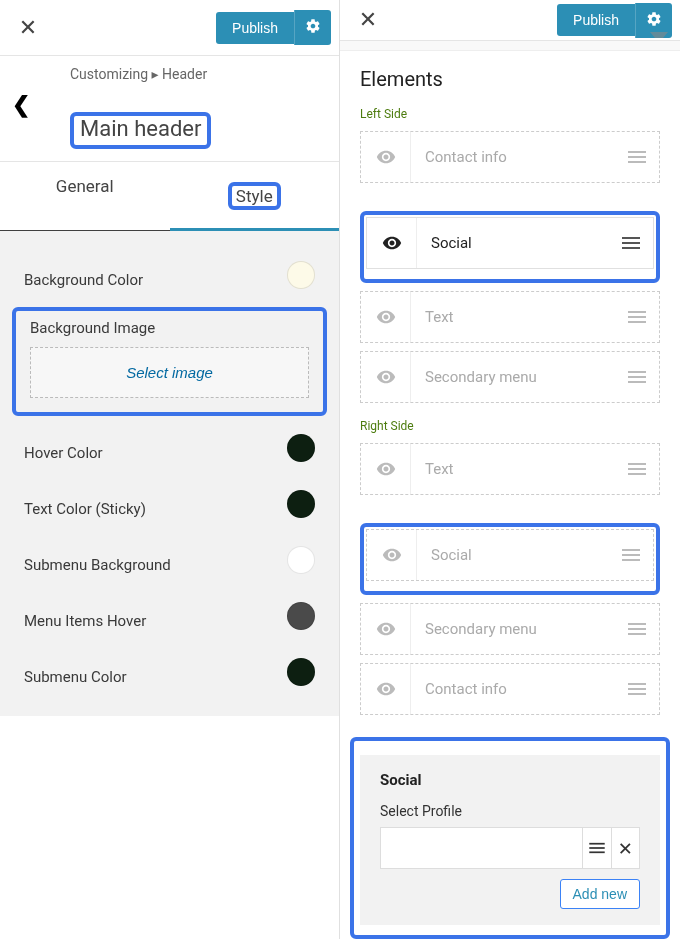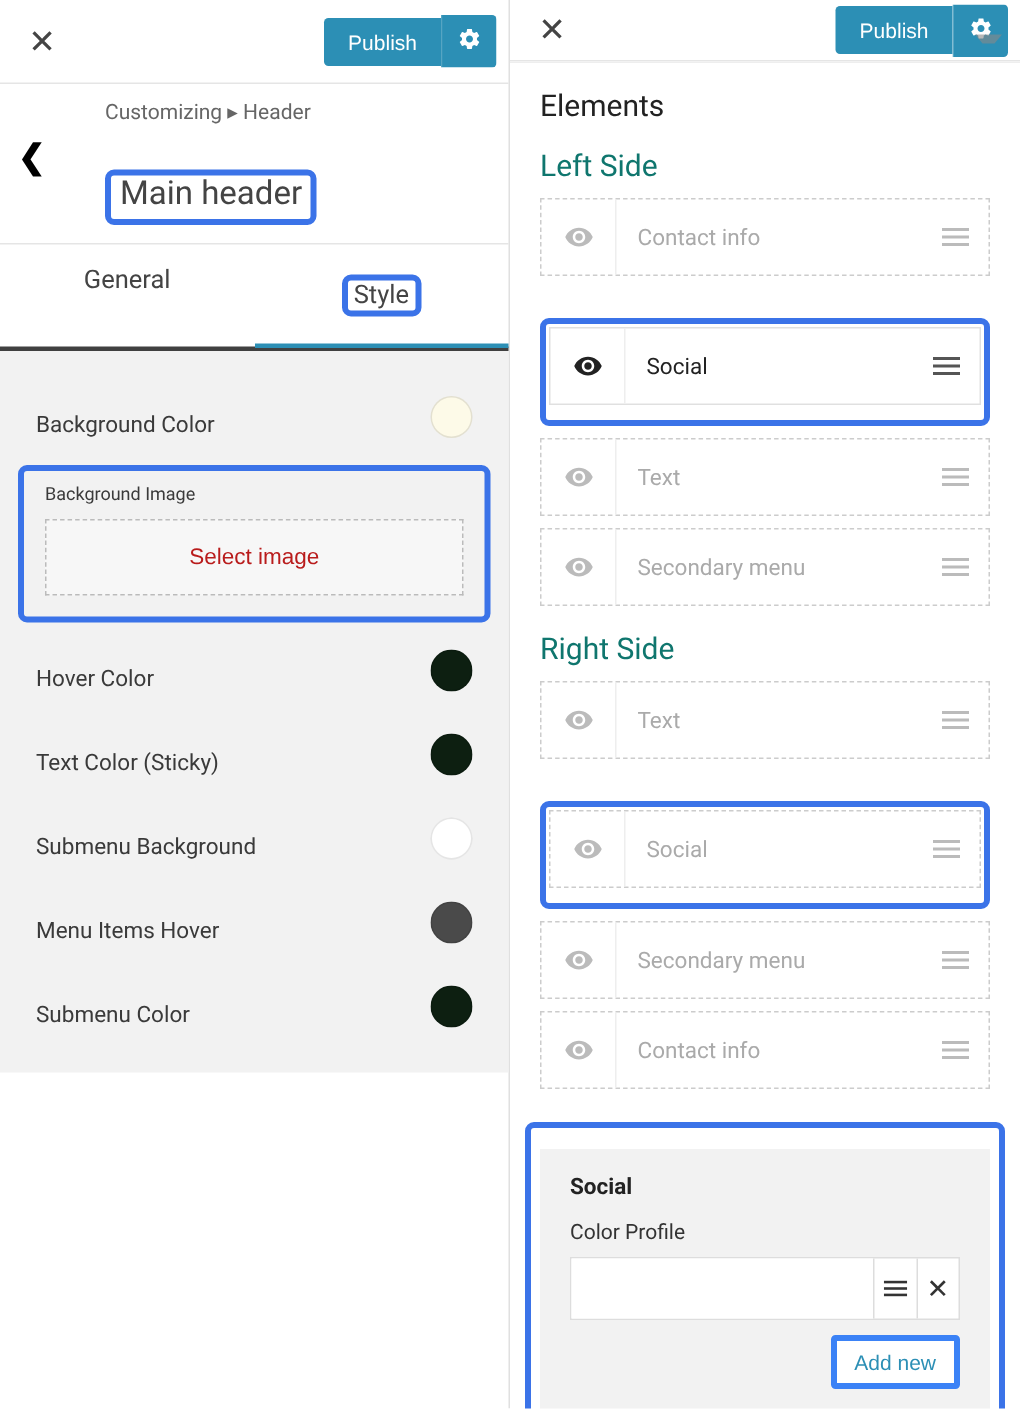--- a/index.html
+++ b/index.html
@@ -16,36 +16,36 @@
     .gear-btn { background: #2c8fb5; color: #fff; border: none; padding: 8px 10px; font-size: 14px; border-radius: 0 3px 3px 0; cursor: pointer; border-left: 1px solid rgba(255,255,255,0.2); }
     .gear-btn svg { width: 16px; height: 16px; fill: #fff; }
     
     .breadcrumb-bar { padding: 10px 18px 6px 18px; display: flex; align-items: center; position: relative; }
     .back-btn { position: absolute; left: 12px; top: 36px; font-size: 22px; color: #000; background: none; border: none; cursor: pointer; font-weight: bold; }
     .breadcrumb { font-size: 14px; color: #666; margin-left: 52px; }
     
     .title-row { padding: 0 18px 12px 70px; border-bottom: 1px solid #e5e5e5; margin-top: -4px; }
     .title-text { font-size: 22px; color: #444; font-weight: 400; }
     
-    .tabs { display: flex; border-bottom: 3px solid #404040; }
+    .tabs { display: flex; border-bottom: 1px solid #404040; }
     .tab { flex: 1; text-align: center; padding: 14px 0; font-size: 17px; color: #444; cursor: pointer; position: relative; }
     .tab.active::after { content: ""; position: absolute; left: 0; right: 0; bottom: -1px; height: 3px; background: #2c8fb5; }
     
     .style-body { background: #f2f2f2; padding: 16px 0; }
     .color-row { display: flex; align-items: flex-end; justify-content: space-between; padding: 14px 24px; }
     .color-label { font-size: 15px; color: #3a3a3a; }
     .color-swatch { width: 28px; height: 28px; border-radius: 50%; border: 1px solid rgba(0,0,0,0.1); cursor: pointer; }
     
     .image-section { padding: 10px 24px 16px 24px; }
-    .image-label { font-size: 12px; color: #3a3a3a; margin-bottom: 10px; }
-    .select-image-btn { width: 100%; padding: 16px 0; background: #f7f7f7; border: 1px dashed #bbb; font-size: 15px; color: #b91c1c; cursor: pointer; }
+    .image-label { font-size: 15px; color: #3a3a3a; margin-bottom: 10px; }
+    .select-image-btn { width: 100%; padding: 16px 0; background: #f7f7f7; border: 1px dashed #bbb; font-size: 15px; color: #0369a1; cursor: pointer; font-style: italic; }
     
     .elements-section { padding: 16px 20px 8px 20px; }
     .elements-heading { font-size: 20px; font-weight: 400; color: #222; margin-bottom: 16px; }
-    .side-label { font-size: 20px; color: #0f766e; margin-bottom: 10px; margin-top: 6px; }
+    .side-label { font-size: 12px; color: #4d7c0f; margin-bottom: 10px; margin-top: 6px; }
     
     .element-item { background: #fff; border: 1px solid #e0e0e0; display: flex; align-items: center; padding: 0; margin-bottom: 8px; height: 52px; }
     .element-item.dashed { border: 1px dashed #ccc; }
     .eye-cell { width: 50px; display: flex; align-items: center; justify-content: center; height: 100%; border-right: 1px solid #eee; }
     .eye-cell svg { width: 20px; height: 20px; }
     .eye-visible { fill: #222; }
     .eye-dim { fill: #bbb; }
     .element-label { flex: 1; padding-left: 14px; font-size: 15px; }
     .element-label.visible { color: #222; }
     .element-label.dim { color: #aaa; }
@@ -56,21 +56,21 @@
     
     .social-panel { background: #f2f2f2; padding: 16px 20px; border-top: 1px solid #e5e5e5; margin-top: 8px; }
     .social-heading { font-size: 15px; font-weight: 700; color: #222; margin-bottom: 14px; }
     .social-profile-label { font-size: 14px; color: #333; margin-bottom: 8px; }
     .profile-row { display: flex; background: #fff; border: 1px solid #ddd; height: 42px; }
     .profile-input { flex: 1; border: none; padding: 0 10px; font-size: 14px; outline: none; }
     .profile-handle, .profile-remove { width: 42px; display: flex; align-items: center; justify-content: center; border-left: 1px solid #ddd; cursor: pointer; }
     .profile-handle svg { width: 16px; height: 12px; fill: #333; }
     .profile-remove { font-size: 18px; color: #333; }
     .add-new-row { display: flex; justify-content: flex-end; margin-top: 10px; }
-    .add-new-btn { border: 4px solid #3b82f6; color: #2c8fb5; background: #fff; padding: 6px 12px; font-size: 14px; border-radius: 3px; cursor: pointer; }
+    .add-new-btn { border: 1px solid #3b82f6; color: #2c8fb5; background: #fff; padding: 6px 12px; font-size: 14px; border-radius: 3px; cursor: pointer; }
     
     .highlight-blue { border: 4px solid #3b73e8; border-radius: 6px; margin-top: 28px; }
     .hl-title { display: inline-block; padding: 0 6px 4px 6px; }
     .hl-tab { display: inline-block; padding: 0 4px; margin: 6px 0; }
     .hl-image { margin: 4px 12px; padding: 6px 10px; }
     .hl-element { padding: 2px; margin-bottom: 8px; }
     .hl-social { padding: 6px 6px 10px 6px; }
     
     .panel-right-scroll { overflow: visible; }
     .right-top-spacer { height: 36px; background: #f9f9f9; border-bottom: 1px solid #eee; position: relative; }
@@ -291,21 +291,21 @@
               <rect y="11" width="18" height="2"></rect>
             </svg>
           </div>
         </div>
       </div>
   </div>
 
   <div class="highlight-blue hl-social" style="margin:6px 10px 0 10px">
     <div class="social-panel" style="border-top:none">
       <div class="social-heading">Social</div>
-      <div class="social-profile-label">Color Profile</div>
+      <div class="social-profile-label">Select Profile</div>
       <div class="profile-row">
         <input class="profile-input" value="" style="">
         <div class="profile-handle">
           <svg viewBox="0 0 18 14">
               <rect y="1" width="18" height="2"></rect>
               <rect y="6" width="18" height="2"></rect>
               <rect y="11" width="18" height="2"></rect>
             </svg>
         </div>
         <div class="profile-remove">✕</div>

